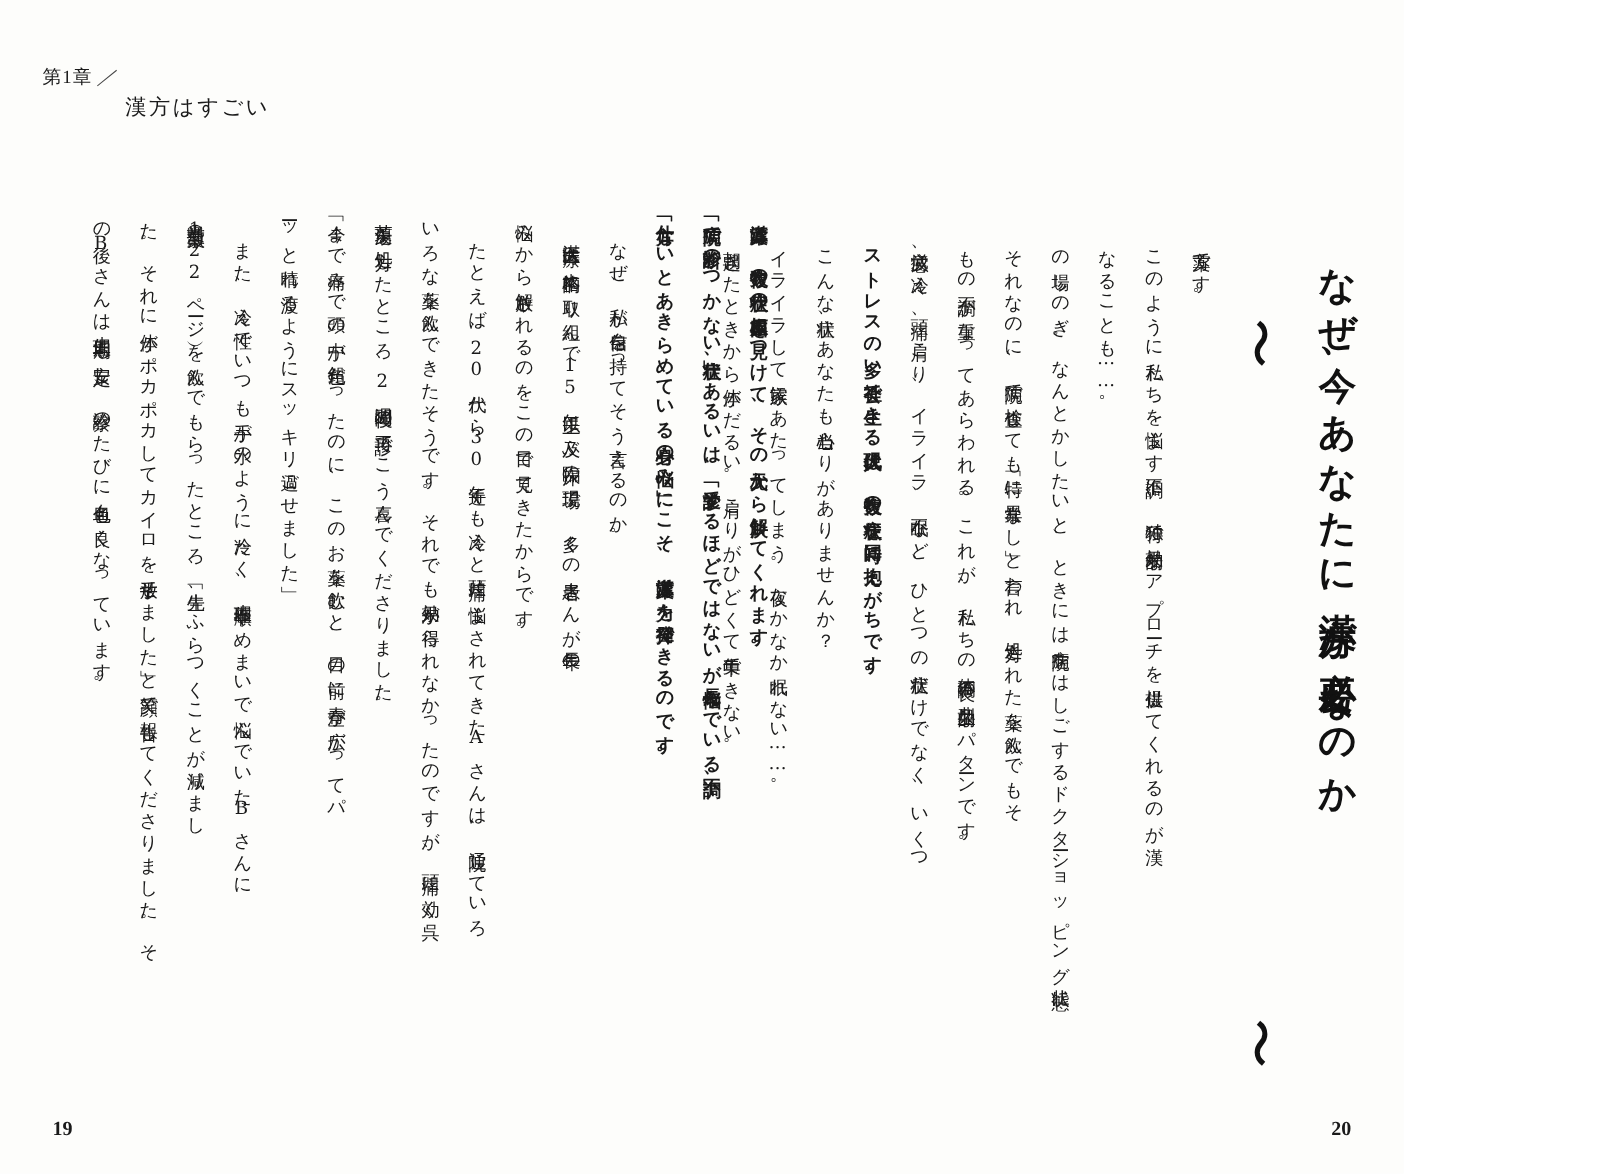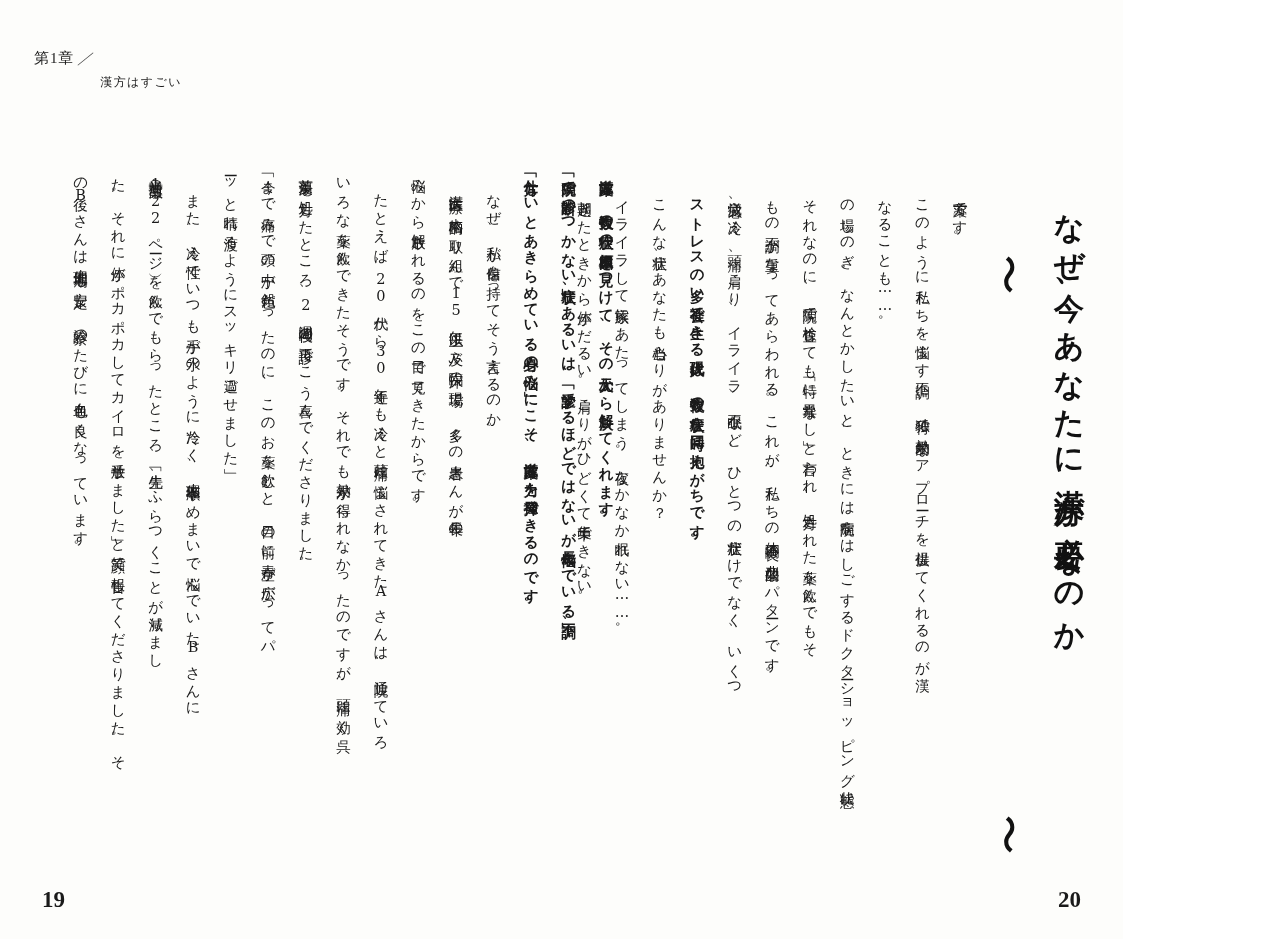--- a/index.html
+++ b/index.html
@@ -36,31 +36,31 @@
     font-size: 15px;
   }
   .running-head .slash {
     display: inline-block;
     width: 26px;
     text-align: center;
     transform: skewX(-18deg);
     color: #444;
   }
   .running-head .chapter-title {
-    font-size: 12px;
+    font-size: 17px;
     letter-spacing: 0.12em;
     margin-top: 48px;
   }
 
   
   .folio {
     position: absolute;
     bottom: 26px;
     font-family: "Liberation Serif", serif;
-    font-size: 23px;
+    font-size: 16px;
     font-weight: bold;
     color: #1a1a1a;
   }
   .folio-left  { left: 42px; }
   .folio-right { right: 42px; }
 
   
   .spread {
     position: absolute;
     top: 72px;

